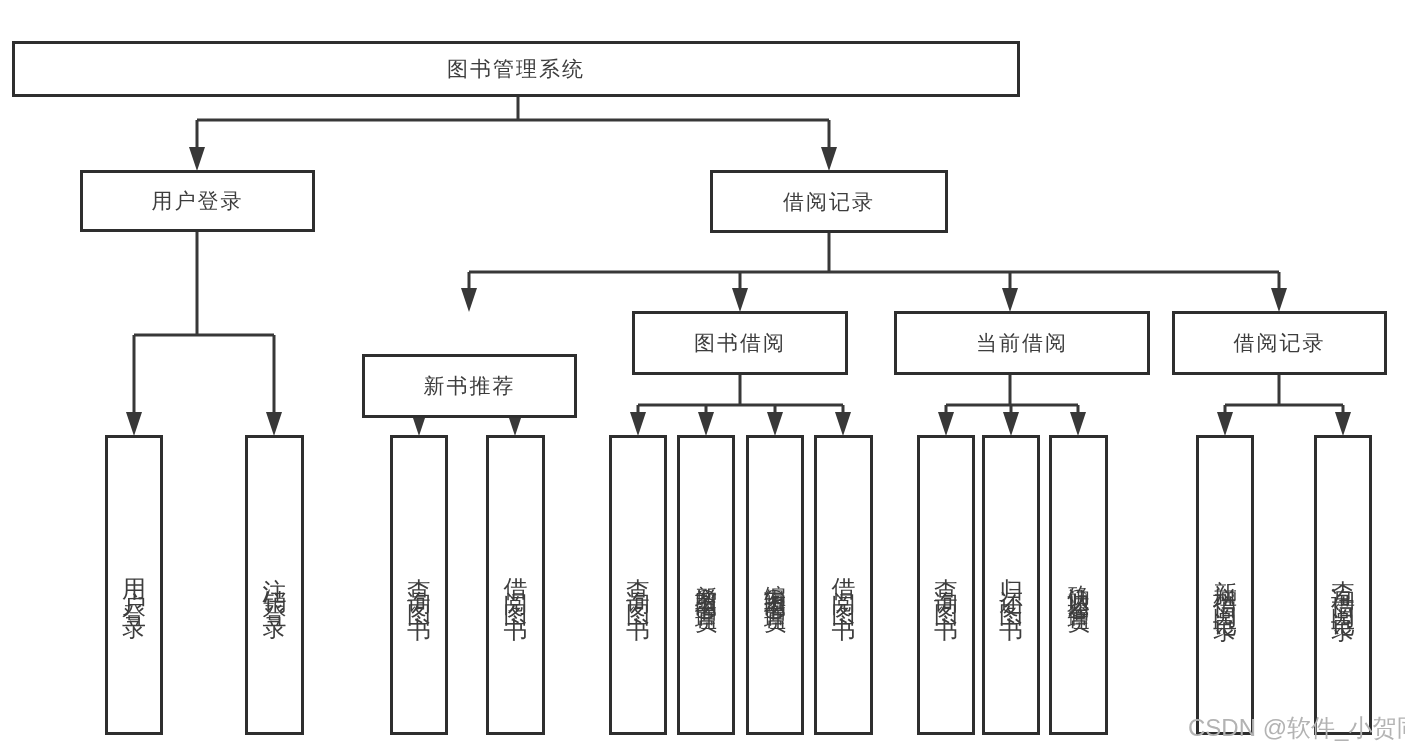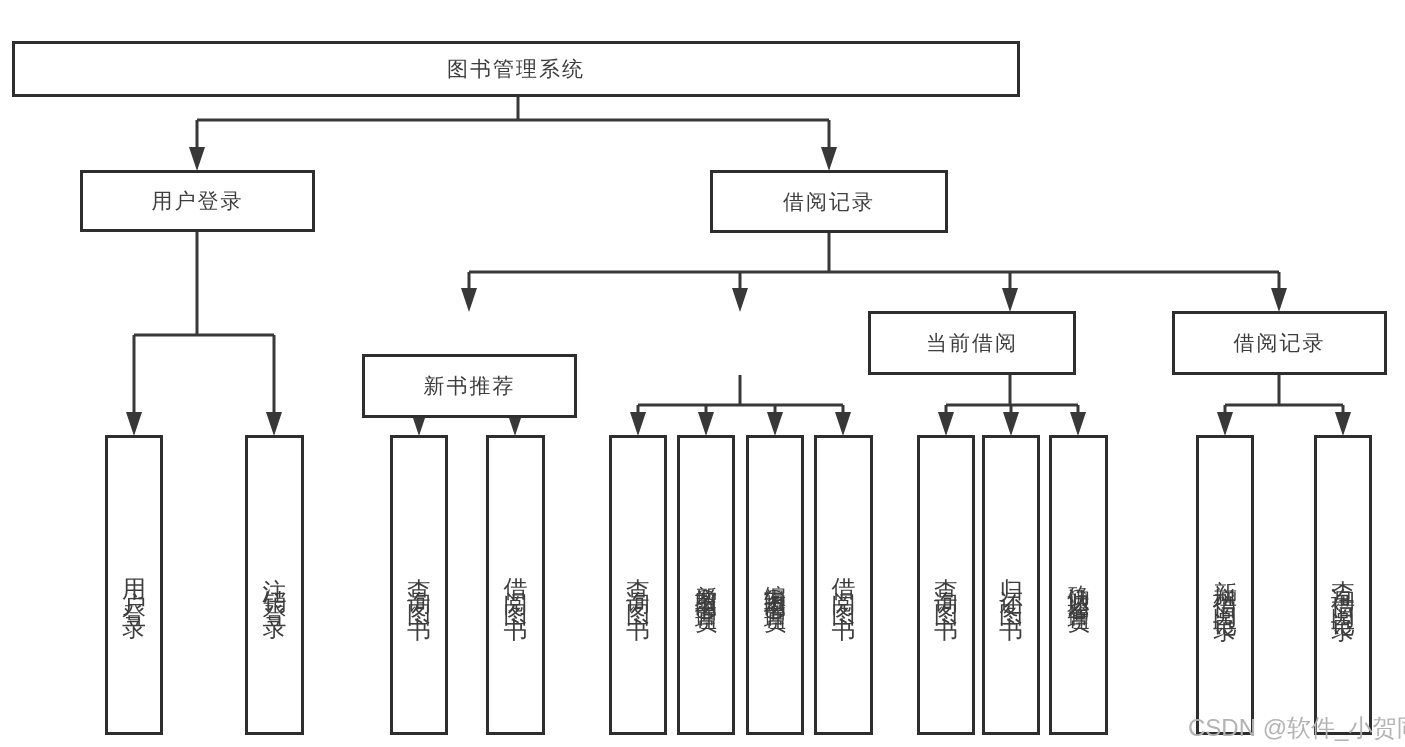--- a/index.html
+++ b/index.html
@@ -72,21 +72,22 @@
     <polygon class="a" points="1217,412 1233,412 1225,436"></polygon>
     <polygon class="a" points="1335,412 1351,412 1343,436"></polygon>
   </svg>
 
   <div class="hnode" style="left:12px;top:12px;width:1008px;height:56px;margin-top:29px;">图书管理系统</div>
 
   <div class="hnode" style="left:80px;top:170px;width:235px;height:62px;">用户登录</div>
   <div class="hnode" style="left:710px;top:170px;width:238px;height:63px;">借阅记录</div>
 
   <div class="hnode" style="left:362px;top:311px;width:215px;height:64px;margin-top:43px;">新书推荐</div>
-  <div class="hnode" style="left:868px;top:311px;width:208px;height:64px;">当前借阅</div>
+  <div class="hnode" style="left:632px;top:311px;width:216px;height:64px;">图书借阅</div>
+  <div class="hnode" style="left:894px;top:311px;width:256px;height:64px;">当前借阅</div>
   <div class="hnode" style="left:1172px;top:311px;width:215px;height:64px;">借阅记录</div>
 
   <div class="leaf s4" style="left:105px;">用户登录</div>
   <div class="leaf s4" style="left:245px;width:59px;">注销登录</div>
 
   <div class="leaf s4" style="left:390px;">查询图书</div>
   <div class="leaf s4" style="left:486px;width:59px;">借阅图书</div>
 
   <div class="leaf s4" style="left:609px;">查询图书</div>
   <div class="leaf s9" style="left:677px;">新增图书（管理员）</div>

